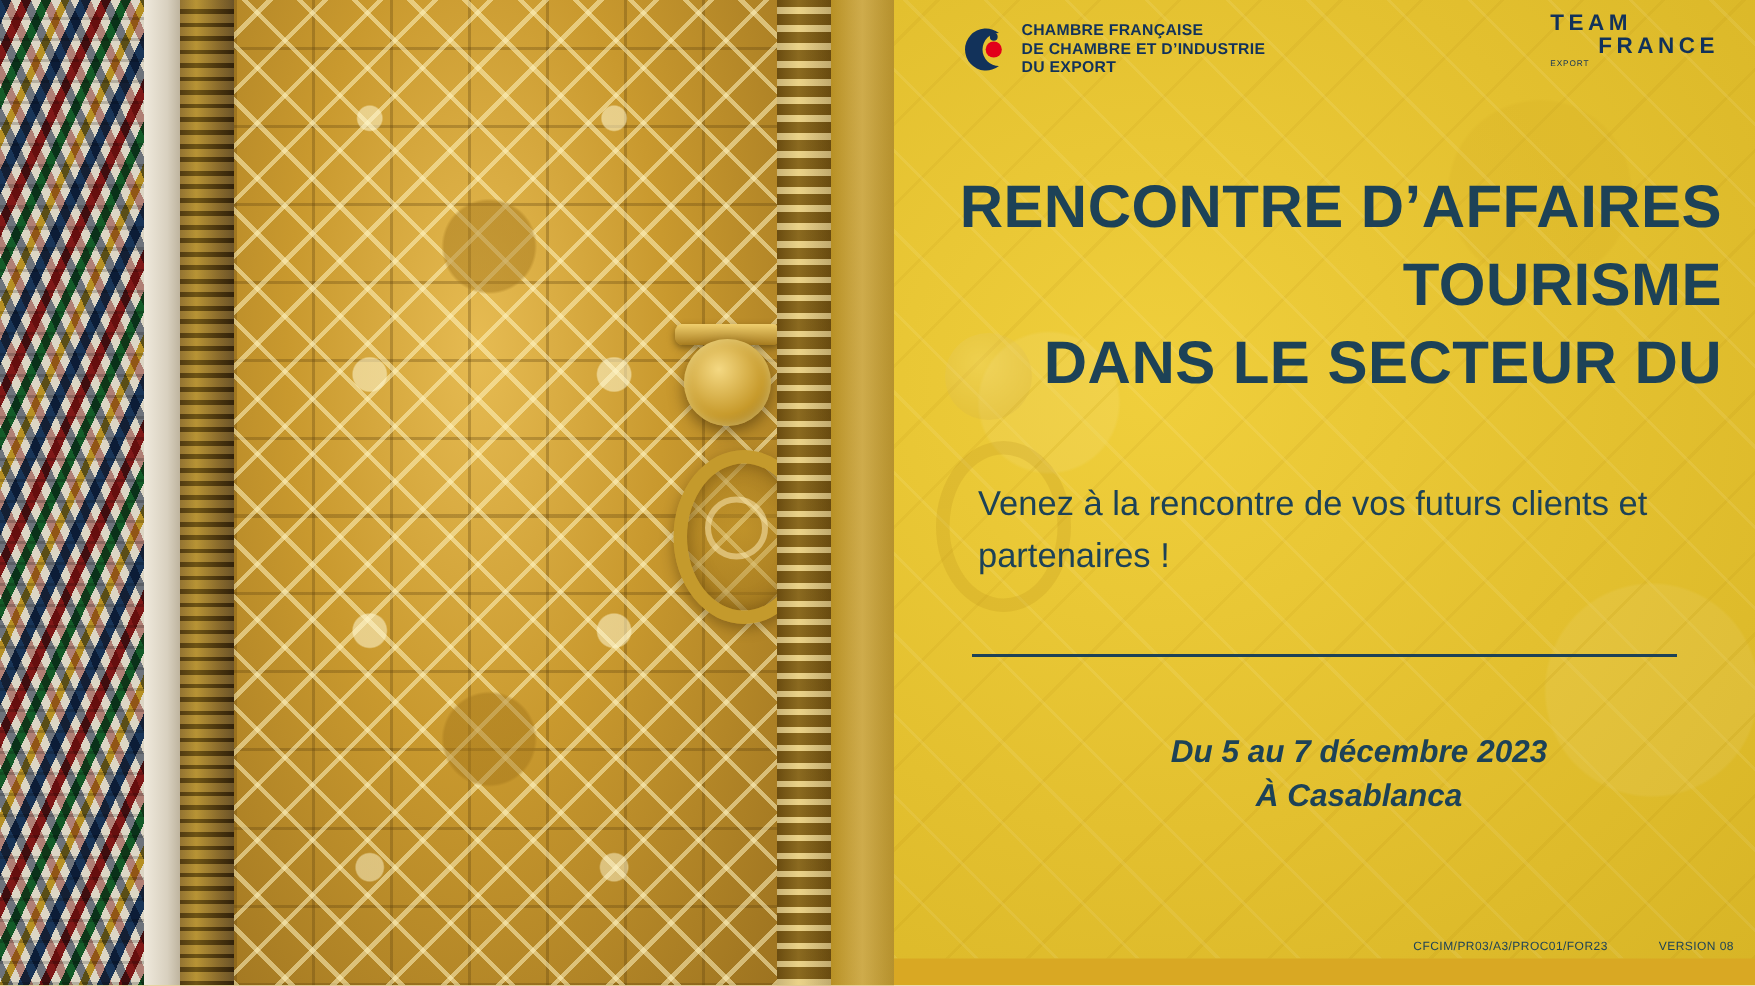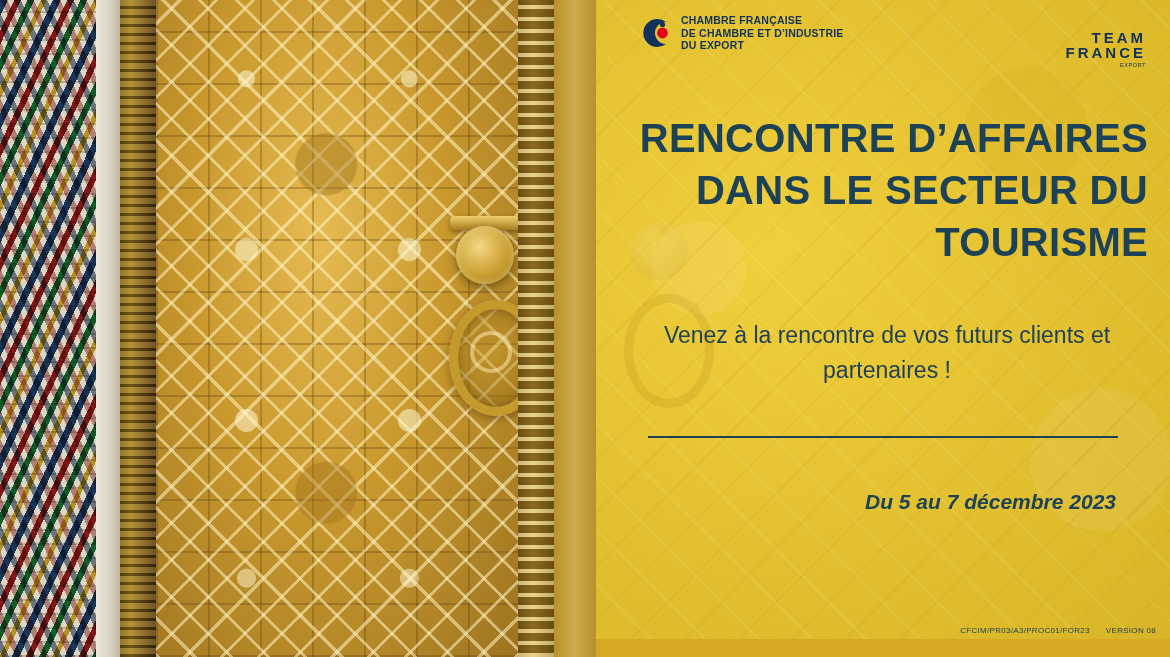--- a/index.html
+++ b/index.html
@@ -224,22 +224,22 @@
   }
   .cci-text {
     color: #12325a;
     font-weight: bold;
     font-size: 10.5px;
     line-height: 12.5px;
     letter-spacing: .2px;
   }
   .logo-team {
     position: absolute;
-    right: 24px; top: 30px;
-    text-align: right;
+    right: 24px; top: 8px;
+    text-align: left;
     color: #12325a;
   }
   .team-line1 {
     font-size: 15px;
     font-weight: bold;
     letter-spacing: 3px;
     line-height: 15px;
   }
   .team-line2 {
     font-size: 15px;
@@ -267,45 +267,44 @@
     line-height: 52px;
     letter-spacing: .3px;
   }
   .subhead {
     position: absolute;
     left: 56px; top: 318px;
     width: 470px;
     color: #1d4257;
     font-size: 23px;
     line-height: 35px;
-    text-align: center;
   }
   .divider {
     position: absolute;
     left: 52px; top: 436px;
     width: 470px;
     height: 2px;
     background: #1d4257;
   }
   .dates {
     position: absolute;
     right: 54px; top: 487px;
     width: 420px;
-    text-align: right;
+    text-align: center;
     color: #1d4257;
     font-size: 21px;
     font-style: italic;
     font-weight: bold;
     line-height: 29px;
   }
   .footer {
     position: absolute;
     right: 14px; bottom: 4px;
     display: flex;
-    gap: 16px;
+    gap: 34px;
     color: #1d4257;
     font-size: 8px;
     letter-spacing: .3px;
     margin-left: 12px;
   }
 </style>
 </head>
 <body>
 
 <div class="poster">
@@ -349,30 +348,31 @@
     </div>
 
     <div class="logo-team">
       <div class="team-line1">TEAM</div>
       <div class="team-line2">FRANCE</div>
       <div class="team-sub">EXPORT</div>
     </div>
 
     <div class="headline">
       <div>RENCONTRE D’AFFAIRES</div>
+      <div>TOURISME</div>
       <div>DANS LE SECTEUR DU</div>
-      <div>TOURISME</div>
     </div>
 
     <div class="subhead">Venez à la rencontre de vos futurs clients et partenaires !</div>
 
     <div class="divider"></div>
 
     <div class="dates">
       <div>Du 5 au 7 décembre 2023</div>
+      <div>À Casablanca</div>
     </div>
 
     <div class="footer">
       <span>CFCIM/PR03/A3/PROC01/FOR23</span>
       <span>VERSION 08</span>
     </div>
   </div>
 </div>
 
 </body></html>

